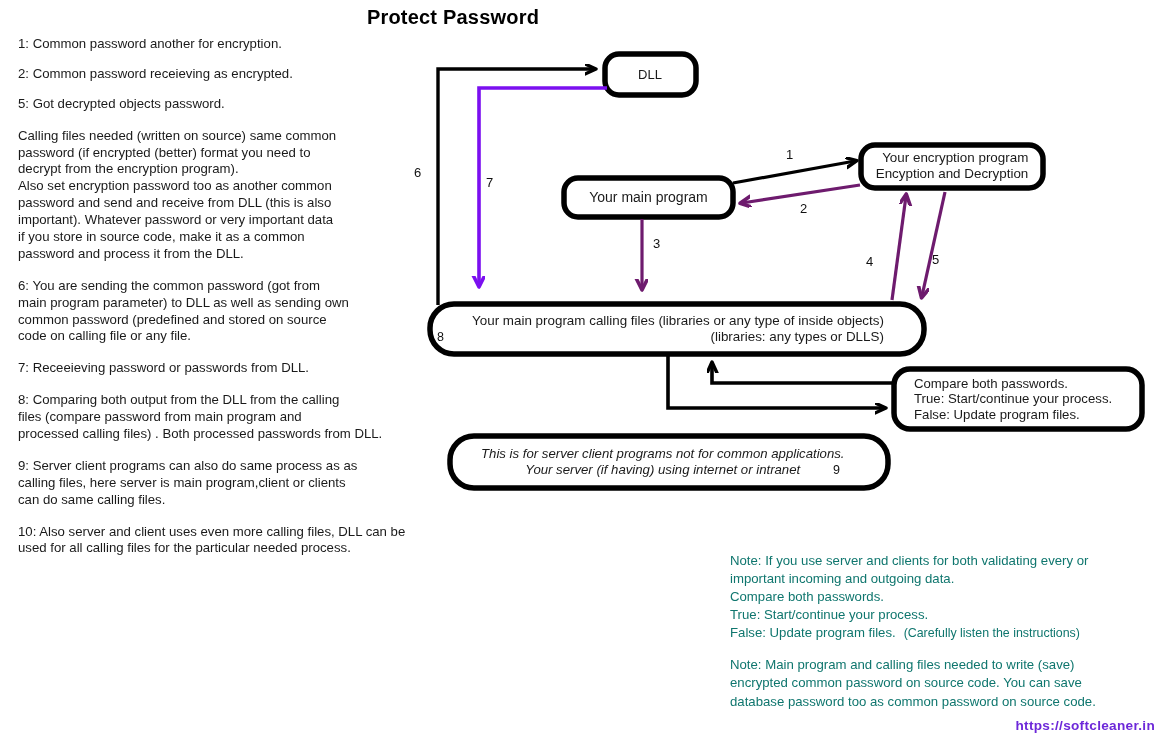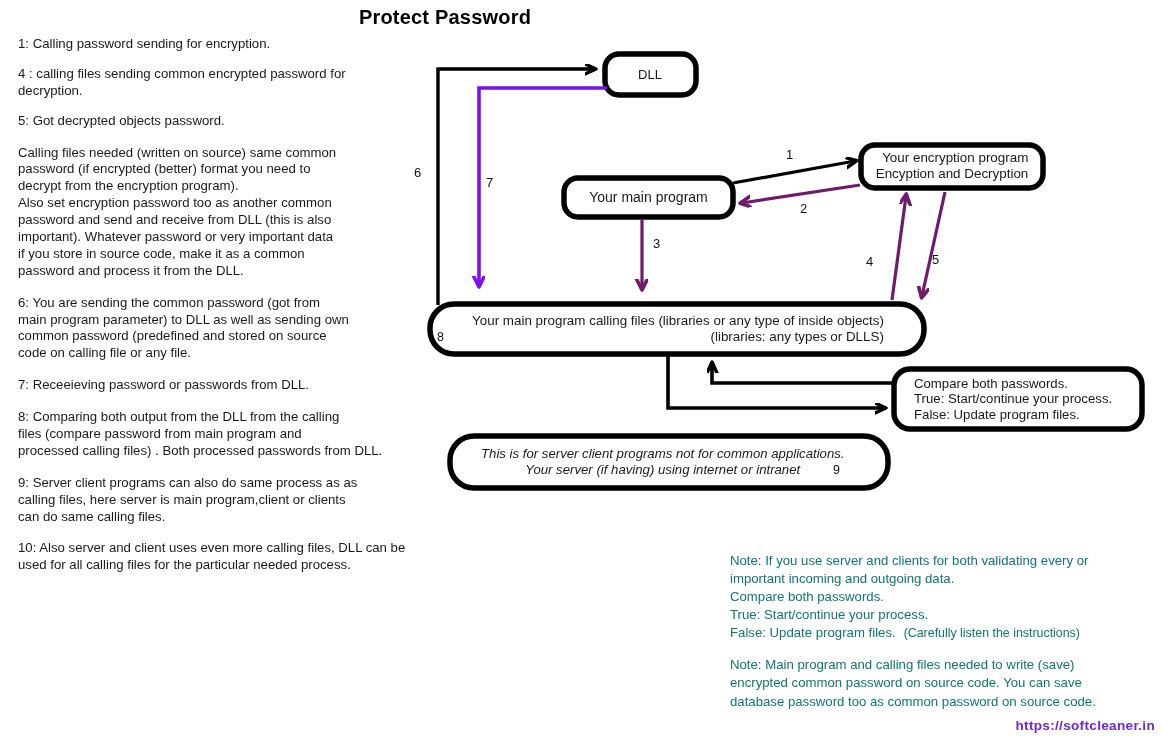--- a/index.html
+++ b/index.html
@@ -5,21 +5,21 @@
   html,body{margin:0;padding:0;background:#ffffff;}
   body{
     width:1162px;height:736px;position:relative;overflow:hidden;
     font-family:"Liberation Sans","DejaVu Sans",sans-serif;
     color:#111111;
   }
   .abs{position:absolute;}
 
   
   #title{
-    left:8px;top:6px;width:954px;text-align:center;
+    left:16px;top:6px;width:954px;text-align:center;
     font-size:20px;font-weight:bold;color:#000;letter-spacing:.2px;
   }
   #title span{display:inline-block;margin-left:-80px;}
 
   
   #legend{left:18px;top:36px;width:400px;font-size:13.2px;line-height:1.28;color:#1a1a1a;}
   #legend .para{margin-bottom:13px;white-space:pre-line;}
   #legend .para.block{margin-bottom:15px;}
 
   
@@ -62,23 +62,22 @@
   #num-9{left:833px;top:463px;font-size:12.5px;}
 </style>
 </head>
 <body>
 
 <div class="abs" id="title">
   <span>Protect Password</span>
 </div>
 
 <div class="abs" id="legend">
-  <div class="para">1: Calling password sending for encryption.</div>
-  <div class="para">4 : calling files sending common encrypted password for
- decryption.</div>
+  <div class="para">1: Common password another for encryption.</div>
+  <div class="para">2: Common password receieving as encrypted.</div>
   <div class="para block">5:  Got decrypted objects password.</div>
   <div class="para block">Calling files needed (written on source) same common
 password (if encrypted (better) format you need to
 decrypt from the encryption program).
 Also set encryption password too as another common
 password and send and receive from DLL (this is also
 important). Whatever password or very important data
 if you store in source code, make it as a common
 password and process it from the DLL.</div>
   <div class="para block">6: You are sending the common password (got from

